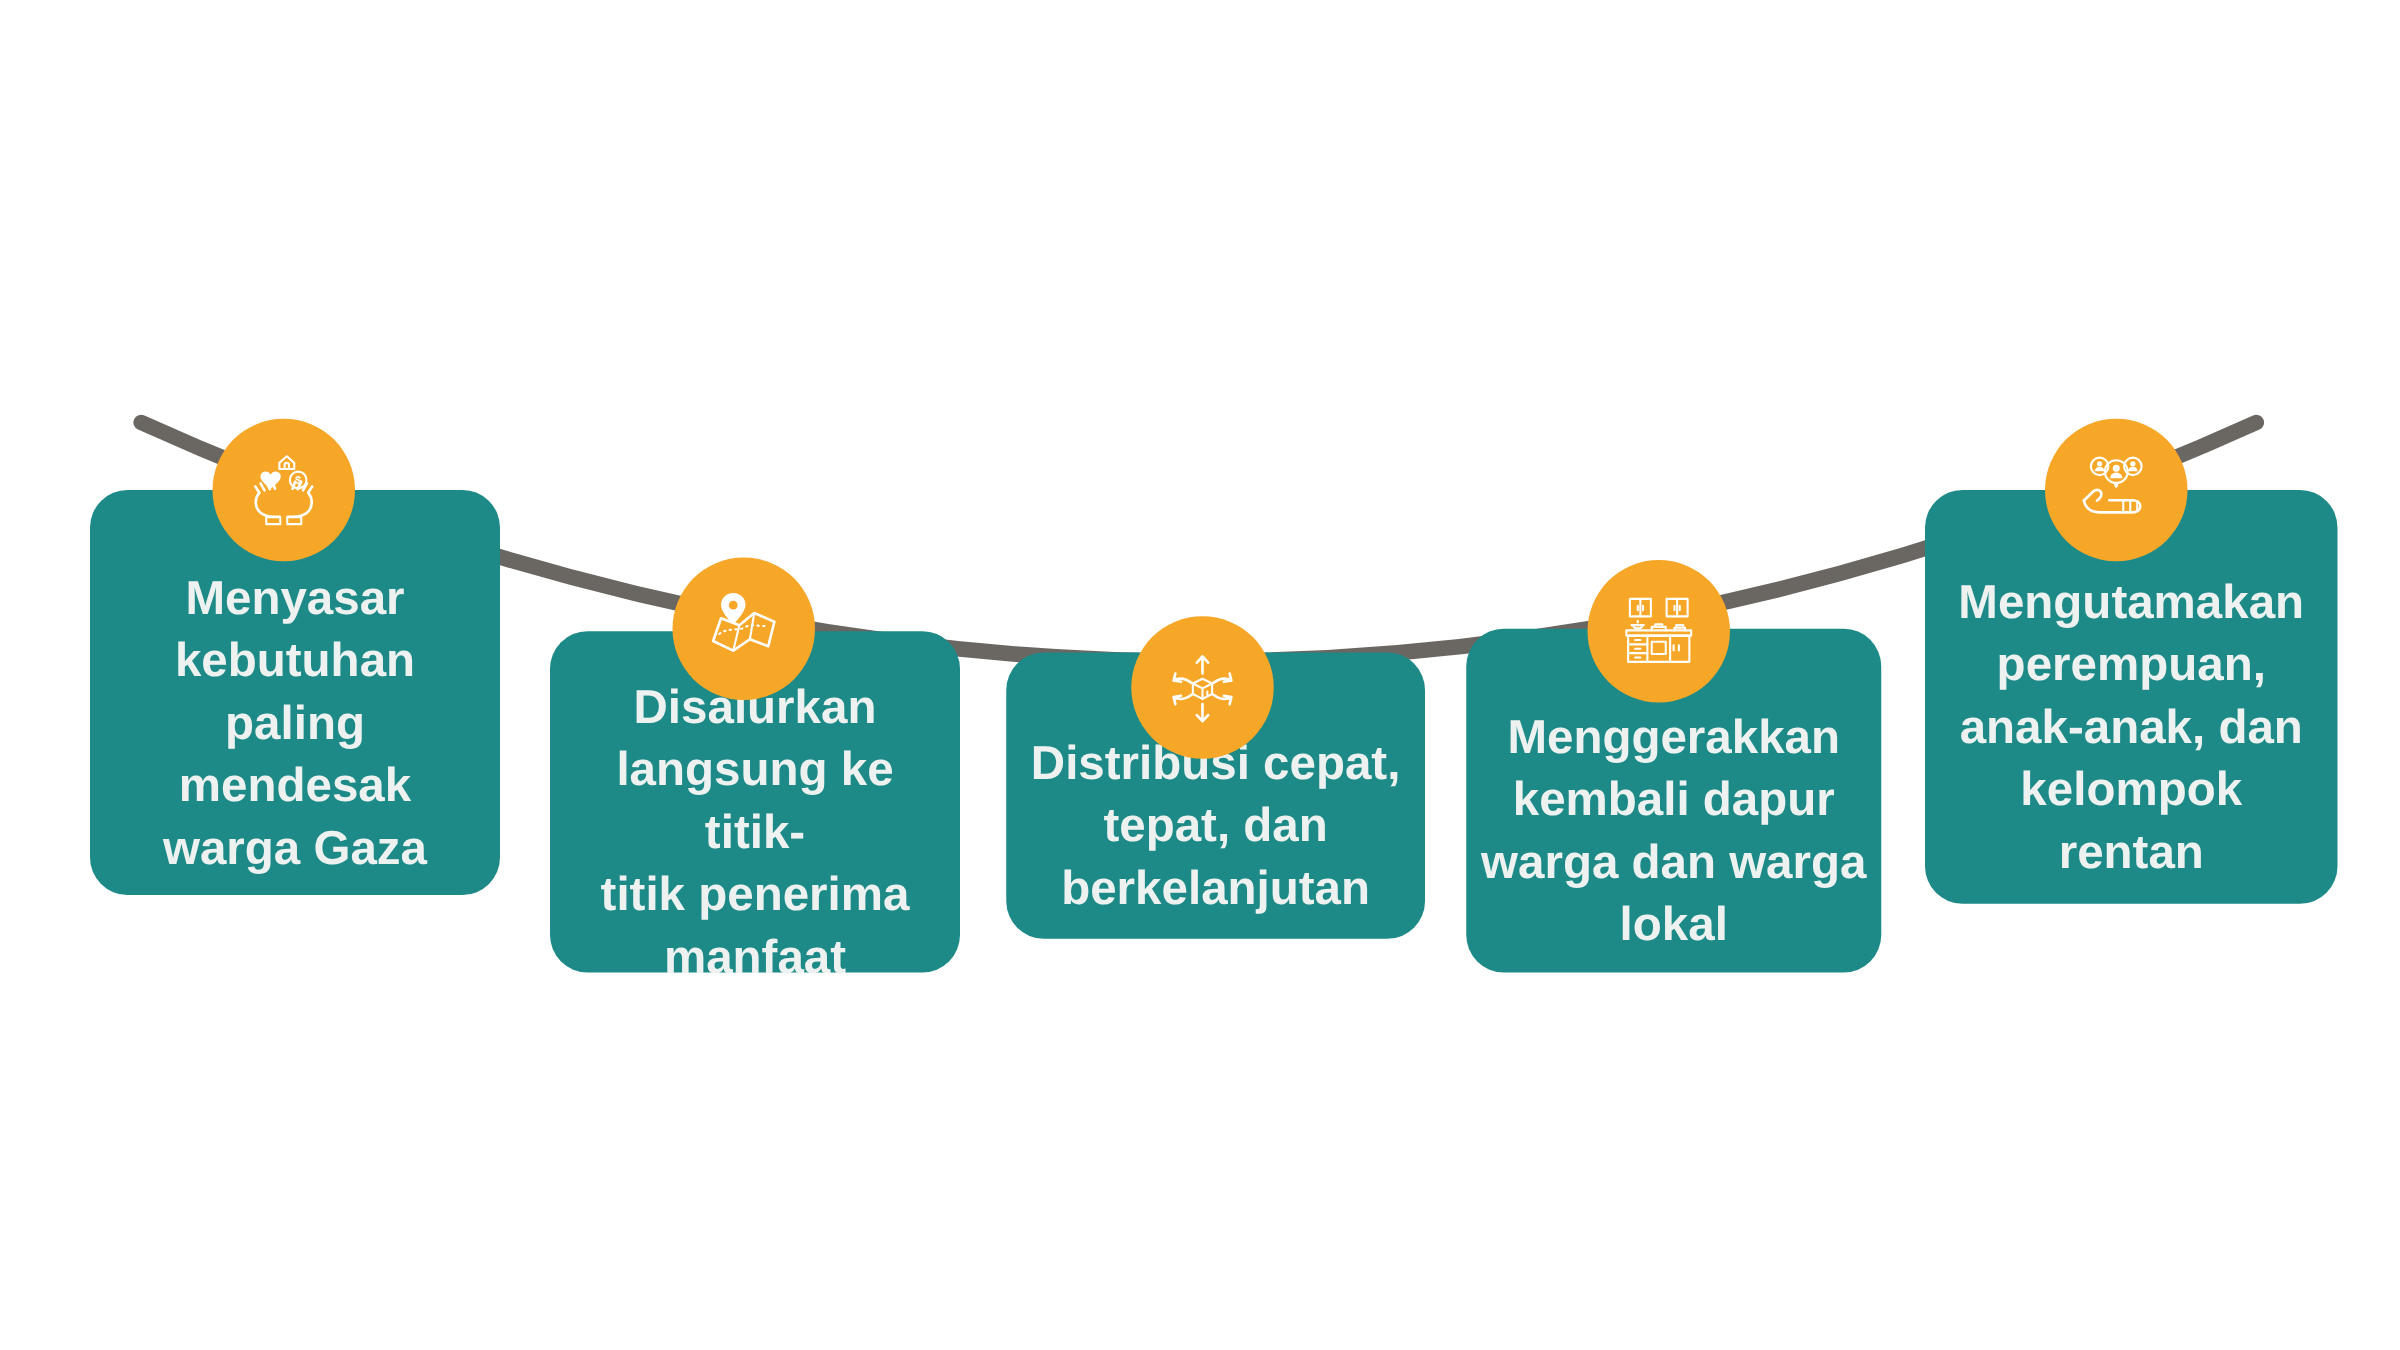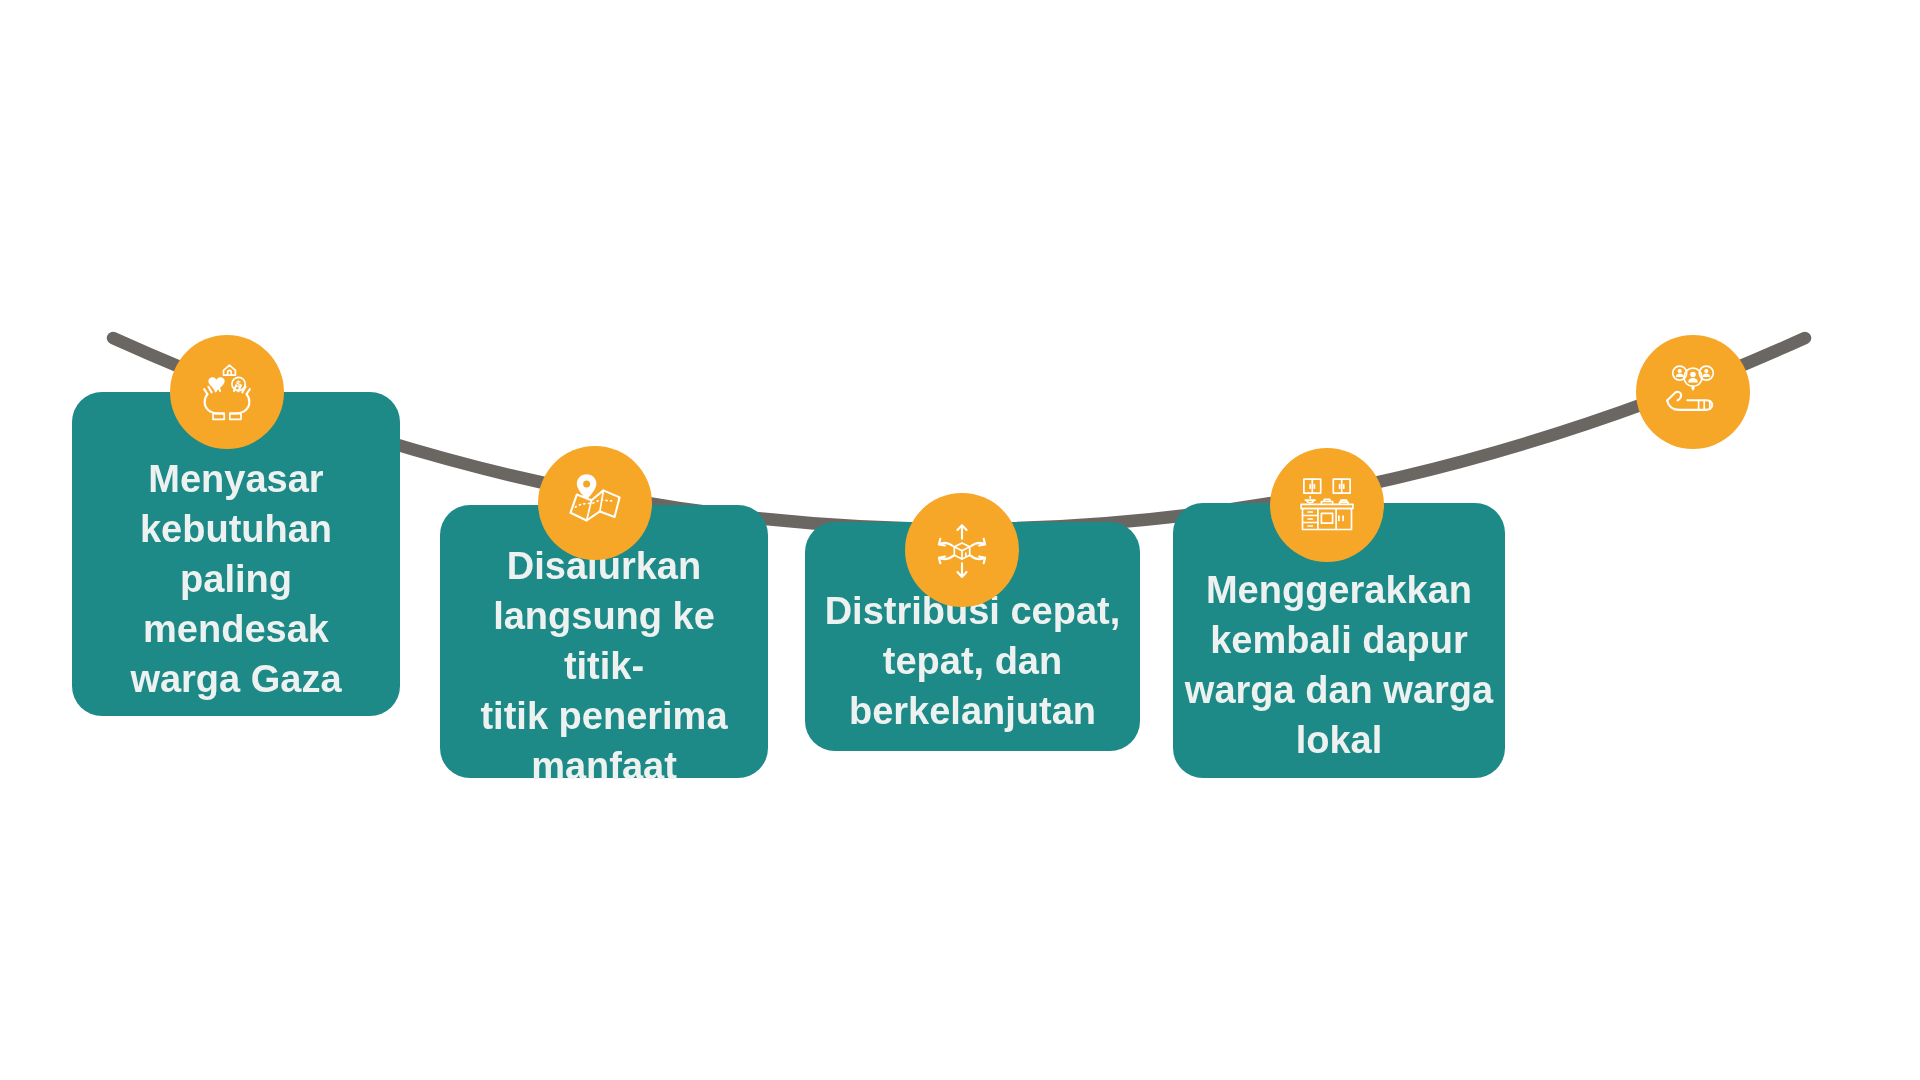--- a/index.html
+++ b/index.html
@@ -127,20 +127,27 @@
       <path class="s thin" d="M42,49 v-4 h16 v4 M46,45 v-3 h8 v3"></path>
       <path class="s thin" d="M68,49 v-3 h12 v3 M70,46 v-3 h8 v3"></path>
       <rect class="s thin" x="15" y="55" width="70" height="30"></rect>
       <path class="s thin" d="M37,55 V85 M63,55 V85"></path>
       <path class="s thin" d="M15,65 h22 M15,75 h22 M23,60 h6 M23,70 h6 M23,80 h6"></path>
       <rect class="s thin" x="42" y="62" width="16" height="14"></rect>
       <path class="s thin" d="M67,66 v6 M73,66 v6"></path>
     </svg>
   </div>
 
+  <div class="card c5">
+    <span>Mengutamakan
+perempuan,
+anak-anak, dan
+kelompok
+rentan</span>
+  </div>
   <div class="badge b5" aria-label="hand-holding-community">
     <svg viewBox="0 0 100 100">
       <circle class="s thin" cx="31" cy="23" r="10"></circle>
       <circle class="f" cx="31" cy="20" r="3"></circle>
       <path class="f" d="M25.5,28.5 a5.5,5 0 0 1 11,0 z"></path>
       <circle class="s thin" cx="69" cy="23" r="10"></circle>
       <circle class="f" cx="69" cy="20" r="3"></circle>
       <path class="f" d="M63.5,28.5 a5.5,5 0 0 1 11,0 z"></path>
       <circle class="s thin" cx="50" cy="29" r="13"></circle>
       <circle class="f" cx="50" cy="25" r="4"></circle>

